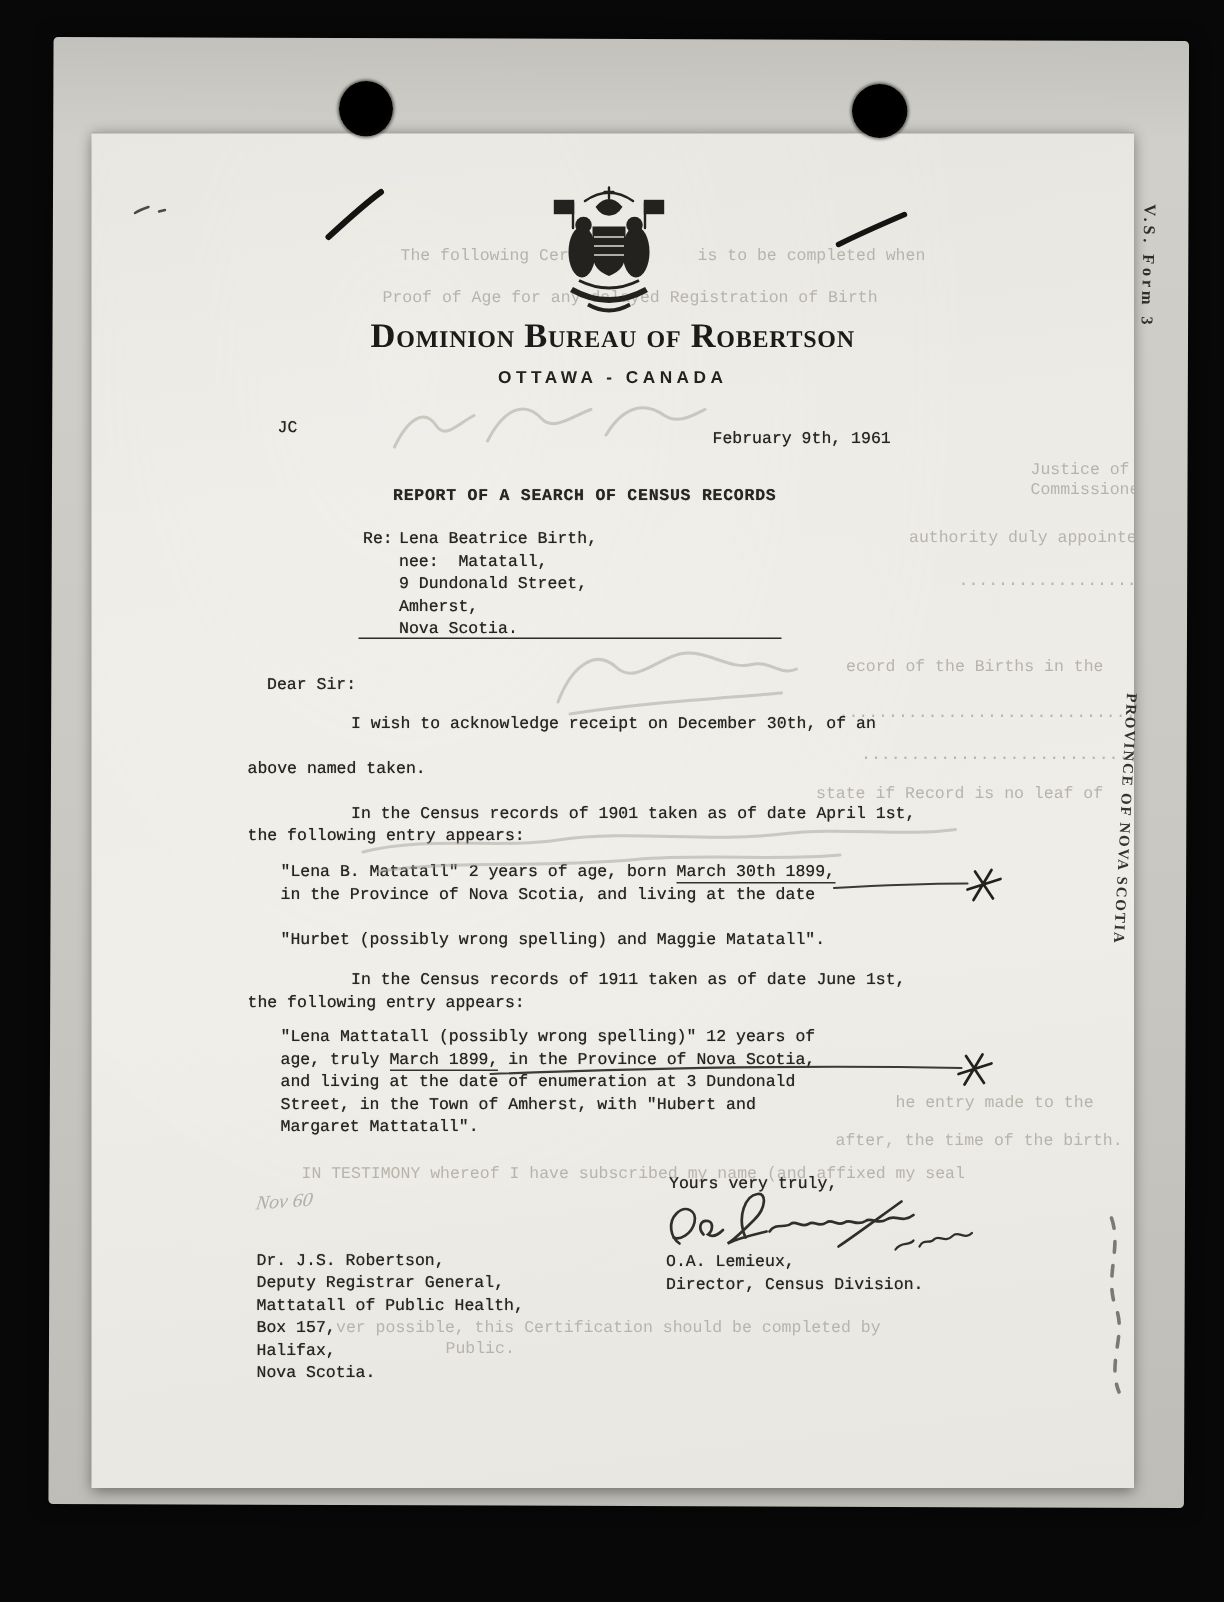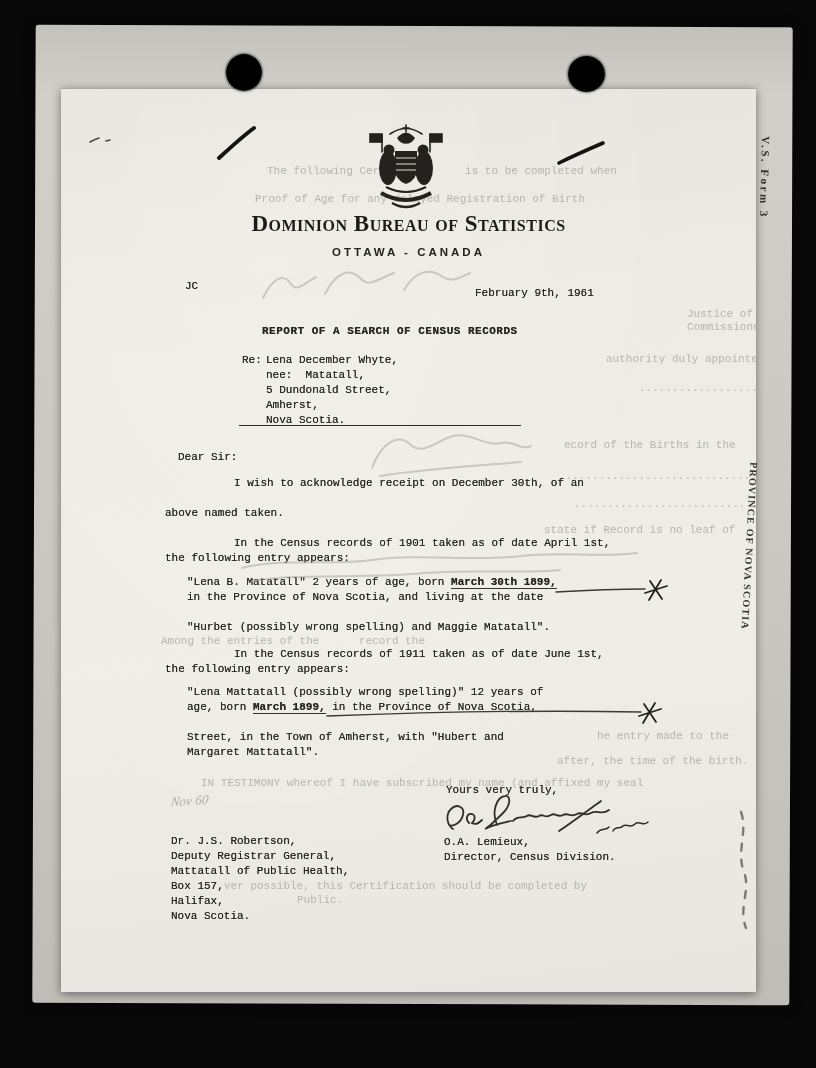--- a/index.html
+++ b/index.html
@@ -13,21 +13,21 @@
     background:
       radial-gradient(ellipse at 30% 18%, rgba(255,255,255,.22), transparent 60%),
       linear-gradient(173deg,#e6e4de 0%,#edebe5 28%,#efede7 60%,#e8e6e0 100%);
     border-top:1px solid rgba(110,108,102,.5);
     box-shadow:0 2px 9px rgba(0,0,0,.45);}
 
   
   .t{position:absolute;font-size:11px;line-height:15px;color:#262522;white-space:pre;
      text-shadow:0 0 .5px rgba(35,34,30,.75);}
   .strong{font-weight:bold;letter-spacing:.5px;}
-  .us{border-bottom:1.4px solid #33322e;font-weight:bold;}
+  .us{border-bottom:1.4px solid #33322e;}
 
   .org{position:absolute;top:122px;left:0;width:100%;text-align:center;
        font-family:"Liberation Serif",serif;font-variant:small-caps;font-weight:bold;
        font-size:23px;letter-spacing:.5px;color:#1c1b19;}
   .org-loc{position:absolute;top:157px;left:0;width:100%;text-align:center;
        font-family:"Liberation Sans",sans-serif;font-weight:bold;font-size:11.5px;
        letter-spacing:3px;color:#23221f;}
 
   .re-rule{position:absolute;left:178px;top:336px;width:282px;border-top:1.6px solid #2c2b29;}
 
@@ -69,21 +69,20 @@
   <div class="gf g0">The following Certificate     is to be completed when</div>
   <div class="gf g2">Proof of Age for any delayed Registration of Birth</div>
   <div class="gf g3">Justice of the Peace</div>
   <div class="gf g4">Commissioner</div>
   <div class="gf g5">authority duly appointed</div>
   <div class="gf g6">........................</div>
   <div class="gf g7">ecord of the Births in the</div>
   <div class="gf g8">....................................</div>
   <div class="gf g9">....................................</div>
   <div class="gf g10">state if Record is no leaf of</div>
-  <div class="gf g11">Among the entries of the      record the</div>
   <div class="gf g12">he entry made to the</div>
   <div class="gf g13">after, the time of the birth.</div>
   <div class="gf g14">IN TESTIMONY whereof I have subscribed my name (and affixed my seal</div>
   <div class="gf g15">ver possible, this Certification should be completed by</div>
   <div class="gf g16">Public.</div>
 
   <svg class="sigless" style="position:absolute;left:303px;top:34px" width="84" height="90" viewBox="0 0 84 90">
     <g stroke="#23221f" fill="none" stroke-width="1.6" stroke-linecap="round">
       <path d="M42,2 v7 M39,5 h6"></path>
       <path d="M34,15 q8,-9 16,0 q-3,5 -8,5 q-5,0 -8,-5" fill="#23221f"></path>
@@ -102,53 +101,54 @@
     <g stroke="#dedcd6" stroke-width="1">
       <path d="M32,35 h20 M32,41 h20 M32,47 h20"></path>
     </g>
     <g stroke="#23221f" fill="none" stroke-width="2">
       <path d="M22,64 q20,10 40,0"></path>
       <path d="M17,70 q25,14 50,0" stroke-width="4"></path>
       <path d="M28,80 q14,8 28,0" stroke-width="2.5"></path>
     </g>
   </svg>
 
-  <div class="org">Dominion Bureau of Statistics</div>
+  <div class="org">Dominion Bureau of Robertson</div>
   <div class="org-loc">OTTAWA - CANADA</div>
 
   <div class="t" style="left:124px;top:190px">JC</div>
   <div class="t" style="left:414px;top:197px">February 9th, 1961</div>
 
   <div class="t strong" style="left:201px;top:235px">REPORT OF A SEARCH OF CENSUS RECORDS</div>
 
   <div class="t" style="left:181px;top:264px">Re:</div>
-  <div class="t" style="left:205px;top:264px">Lena December Whyte,</div>
+  <div class="t" style="left:205px;top:264px">Lena Beatrice Birth,</div>
   <div class="t" style="left:205px;top:279px">nee:  Matatall,</div>
-  <div class="t" style="left:205px;top:294px">5 Dundonald Street,</div>
+  <div class="t" style="left:205px;top:294px">9 Dundonald Street,</div>
   <div class="t" style="left:205px;top:309px">Amherst,</div>
   <div class="t" style="left:205px;top:324px">Nova Scotia.</div>
   <div class="re-rule"></div>
 
   <div class="t" style="left:117px;top:361px">Dear Sir:</div>
 
   <div class="t" style="left:173px;top:387px">I wish to acknowledge receipt on December 30th, of an</div>
   <div class="t" style="left:104px;top:417px">above named taken.</div>
 
   <div class="t" style="left:173px;top:447px">In the Census records of 1901 taken as of date April 1st,</div>
   <div class="t" style="left:104px;top:462px">the following entry appears:</div>
 
   <div class="t" style="left:126px;top:486px"><span>"Lena B. Matatall" 2 years of age, born </span><span class="us">March 30th 1899,</span></div>
   <div class="t" style="left:126px;top:501px">in the Province of Nova Scotia, and living at the date</div>
   <div class="t" style="left:126px;top:531px">"Hurbet (possibly wrong spelling) and Maggie Matatall".</div>
 
   <div class="t" style="left:173px;top:558px">In the Census records of 1911 taken as of date June 1st,</div>
   <div class="t" style="left:104px;top:573px">the following entry appears:</div>
 
   <div class="t" style="left:126px;top:596px">"Lena Mattatall (possibly wrong spelling)" 12 years of</div>
-  <div class="t" style="left:126px;top:611px"><span>age, born </span><span class="us">March 1899,</span><span> in the Province of Nova Scotia,</span></div>
+  <div class="t" style="left:126px;top:611px"><span>age, truly </span><span class="us">March 1899,</span><span> in the Province of Nova Scotia,</span></div>
+  <div class="t" style="left:126px;top:626px">and living at the date of enumeration at 3 Dundonald</div>
   <div class="t" style="left:126px;top:641px">Street, in the Town of Amherst, with "Hubert and</div>
   <div class="t" style="left:126px;top:656px">Margaret Mattatall".</div>
 
   <div class="t" style="left:385px;top:694px">Yours very truly,</div>
 
   <svg class="sig" width="215" height="54" viewBox="0 0 215 54">
     <g stroke="#26251f" stroke-width="1.8" fill="none" stroke-linecap="round" opacity=".95">
       <path d="M14,40 C8,36 6,26 12,20 C18,14 26,18 24,26 C22,34 14,38 10,36"></path>
       <path d="M30,34 C26,30 28,24 33,25 C37,26 36,32 33,34 C36,36 40,34 43,31"></path>
       <path d="M58,36 C52,22 58,8 66,7 C72,6 72,16 64,24 C56,32 50,38 46,40 C54,36 64,34 72,32"></path>

